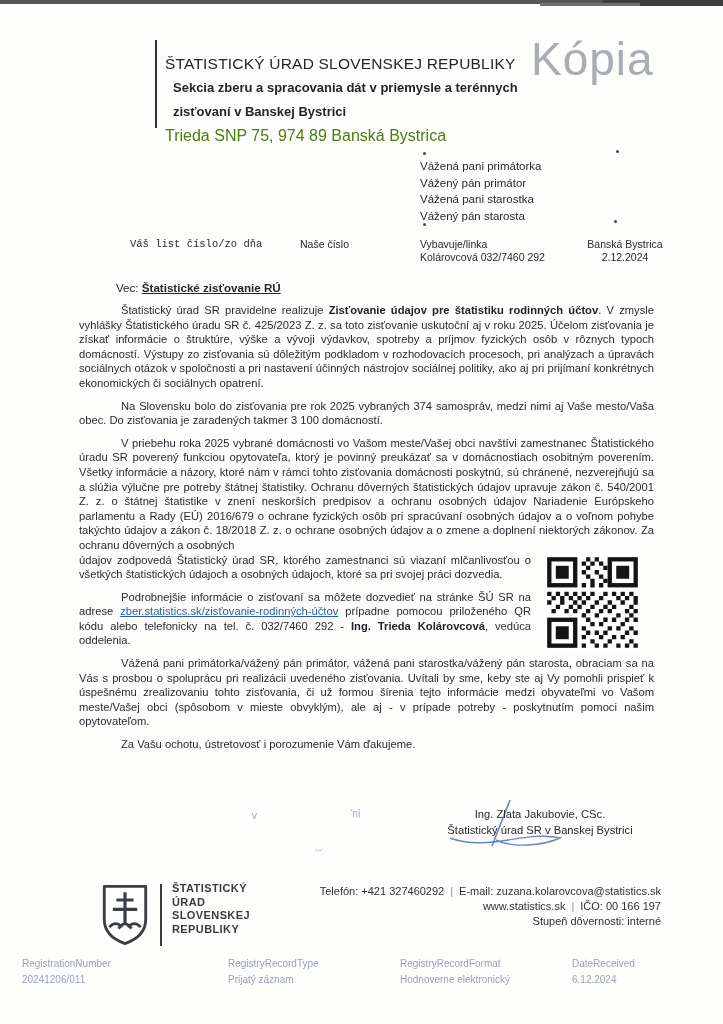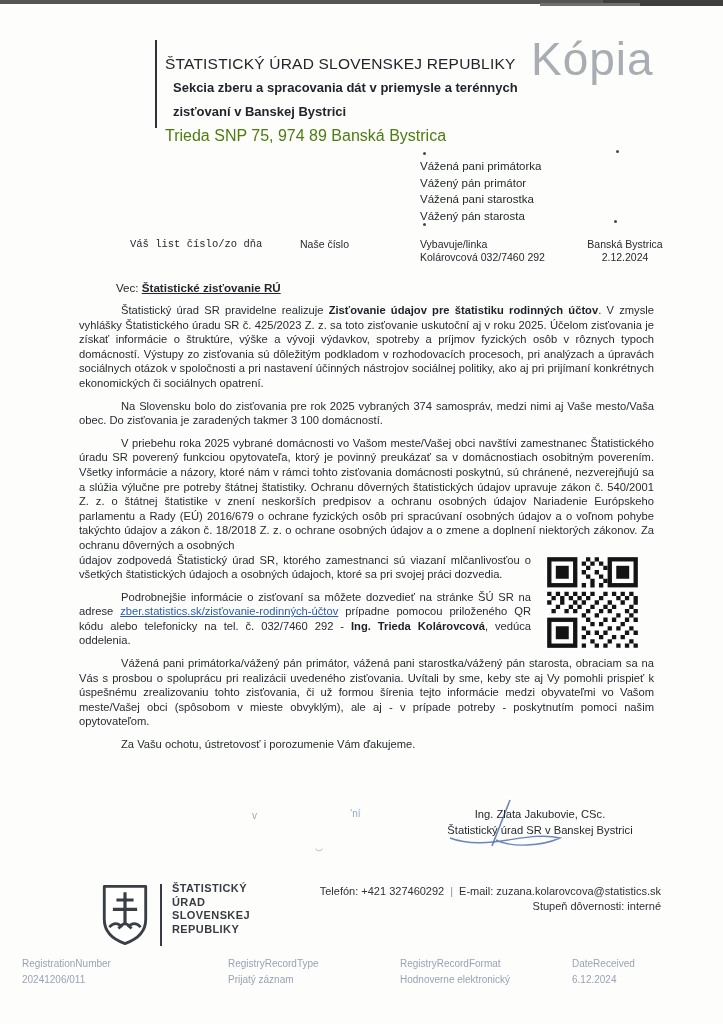--- a/index.html
+++ b/index.html
@@ -162,20 +162,21 @@
     <div class="logo-text">
       <div>ŠTATISTICKÝ</div>
       <div>ÚRAD</div>
       <div>SLOVENSKEJ</div>
       <div>REPUBLIKY</div>
     </div>
   </div>
 
   <div class="contact">
     <div><span>Telefón: +421 327460292</span><span class="pipe">|</span><span>E-mail: zuzana.kolarovcova@statistics.sk</span></div>
+    <div><span>www.statistics.sk</span><span class="pipe">|</span><span>IČO: 00 166 197</span></div>
     <div>Stupeň dôvernosti: interné</div>
   </div>
 
   <div class="reg r1">
     <div>RegistrationNumber</div>
     <div>20241206/011</div>
   </div>
   <div class="reg r2">
     <div>RegistryRecordType</div>
     <div>Prijatý záznam</div>

